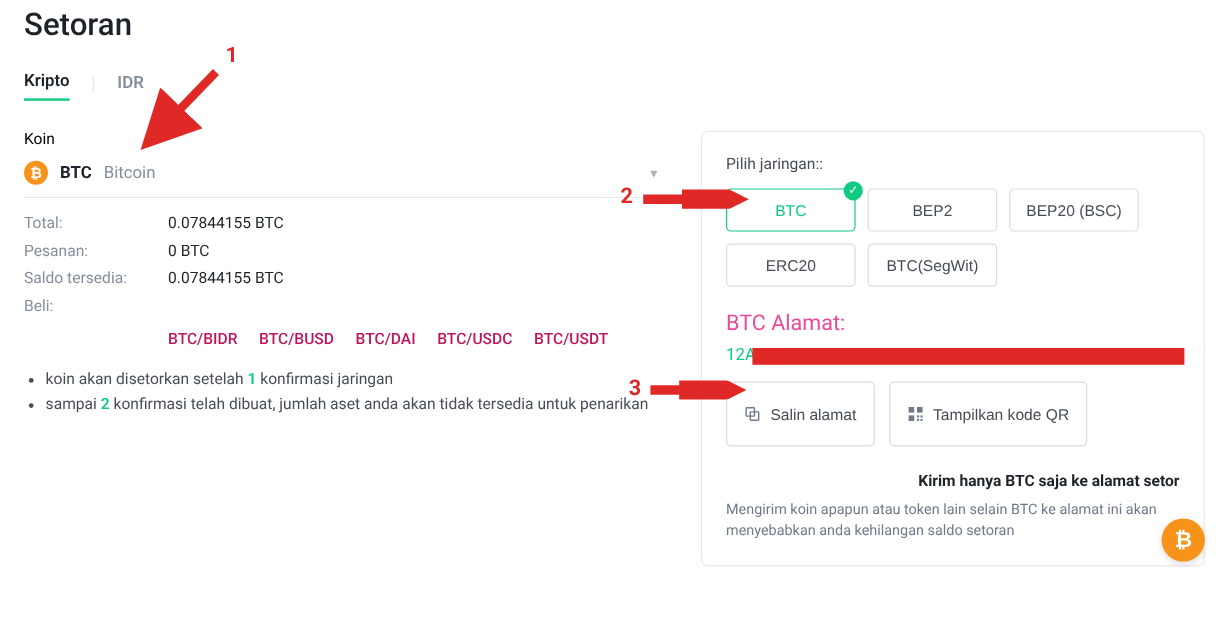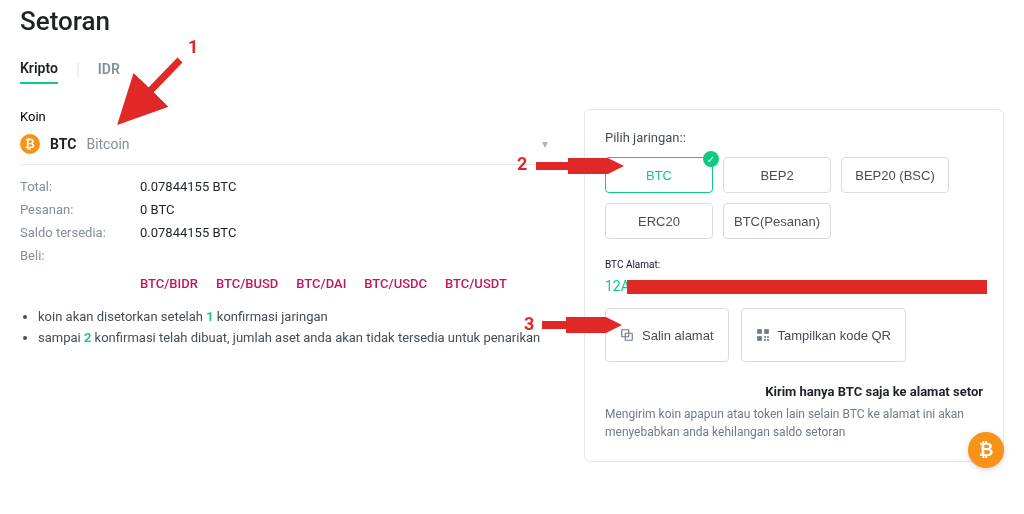--- a/index.html
+++ b/index.html
@@ -26,21 +26,21 @@
 .pairs a { color: #be185d; cursor: pointer; font-weight: 500; margin-top: 28px; }
 .notes { margin-top: 18px; padding-left: 18px; font-size: 13px; color: #474d57; }
 .notes li { margin-bottom: 6px; }
 .notes .hl { color: #0ecb81; font-weight: 600; }
 .panel { border: 1px solid #e6e8ea; border-radius: 6px; padding: 20px; }
 .panel-label { font-size: 13px; color: #474d57; margin-bottom: 12px; }
 .net-grid { display: flex; flex-wrap: wrap; gap: 10px; margin-bottom: 20px; }
 .net-btn { position: relative; min-width: 108px; height: 36px; border: 1px solid #d8dce1; border-radius: 4px; background: #fff; font-size: 13px; color: #474d57; cursor: pointer; display: inline-flex; align-items: center; justify-content: center; }
 .net-btn.selected { border-color: #0ecb81; color: #0ecb81; }
 .check-badge { position: absolute; top: -7px; right: -7px; width: 16px; height: 16px; border-radius: 50%; background: #0ecb81; color: #fff; font-size: 10px; display: flex; align-items: center; justify-content: center; }
-.addr-label { font-size: 10px; color: #0f172a; margin-bottom: 8px; }
+.addr-label { font-size: 18px; color: #ec4899; margin-bottom: 8px; }
 .addr-value { font-size: 14px; color: #0ecb81; margin-bottom: 14px; word-break: break-all; position: relative; }
 .addr-redact { position: absolute; left: 22px; right: -4px; top: 2px; height: 14px; background: #e02926; }
 .action-row { display: flex; gap: 12px; margin-bottom: 22px; }
 .action-btn { height: 54px; border: 1px solid #d8dce1; border-radius: 4px; background: #fff; font-size: 13px; color: #474d57; padding: 0 14px; display: inline-flex; align-items: center; gap: 8px; cursor: pointer; }
 .copy-icon, .qr-icon { display: inline-flex; }
 .warn-title { font-size: 13px; font-weight: 700; margin-bottom: 6px; color: #1e2329; text-align: right; }
 .warn-text { font-size: 12px; color: #707a8a; line-height: 1.5; }
 .btc-float { position: absolute; right: 20px; bottom: 46px; width: 36px; height: 36px; border-radius: 50%; background: #f7931a; display: flex; align-items: center; justify-content: center; color: #fff; font-weight: 700; font-size: 18px; box-shadow: 0 2px 6px rgba(0,0,0,.15); cursor: pointer; }
 
 .anno { position: absolute; color: #e02926; font-weight: 700; pointer-events: none; }
@@ -100,21 +100,21 @@
       <div class="panel">
         <div class="panel-label">Pilih jaringan::</div>
         <div class="net-grid">
           <button class="net-btn selected">
             <span>BTC</span>
             <span class="check-badge">✓</span>
           </button>
           <button class="net-btn">BEP2</button>
           <button class="net-btn">BEP20 (BSC)</button>
           <button class="net-btn">ERC20</button>
-          <button class="net-btn">BTC(Pesanan)</button>
+          <button class="net-btn">BTC(SegWit)</button>
         </div>
 
         <div class="addr-label">BTC Alamat:</div>
         <div class="addr-value">
           <span>12A</span>
           <span class="addr-redact"></span>
         </div>
 
         <div class="action-row">
           <button class="action-btn">

